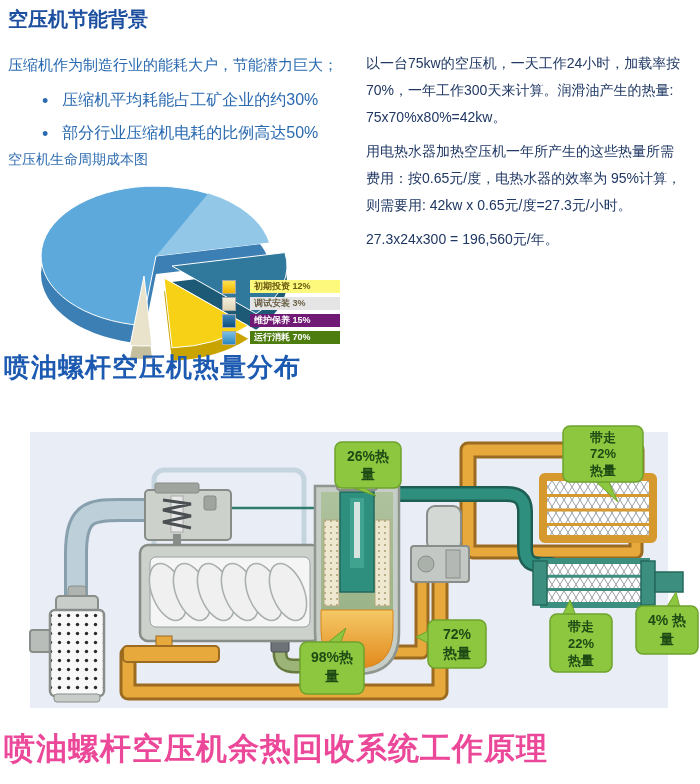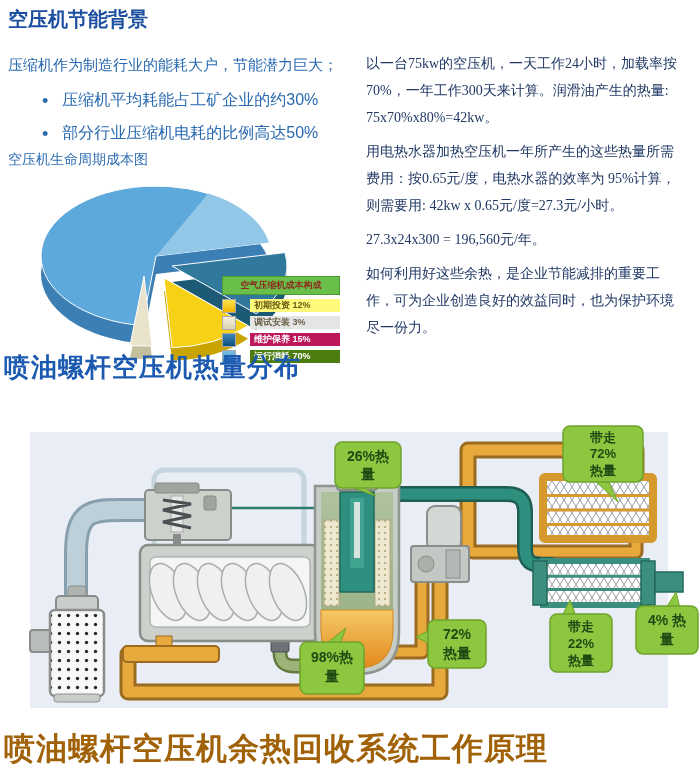--- a/index.html
+++ b/index.html
@@ -7,36 +7,36 @@
     width:700px;height:784px;position:relative;background:#ffffff;overflow:hidden;
     font-family:"Liberation Sans","DejaVu Sans",sans-serif;
   }
   .abs{position:absolute;}
   .h1{left:8px;top:6px;font-size:20px;font-weight:700;color:#1d4fa0;}
   .intro{left:8px;top:56px;font-size:15px;color:#2a6ab0;width:350px;}
   .bullet-row{left:42px;font-size:16px;color:#2a6ab0;display:flex;align-items:center;gap:14px;}
   .bullet-dot{font-size:18px;line-height:1;}
   .caption{left:8px;top:151px;font-size:14px;color:#2e6cb0;}
   .h2{left:4px;top:350px;font-size:26px;font-weight:700;color:#1b5ab0;letter-spacing:1px;}
-  .h3{left:4px;top:728px;font-size:31px;font-weight:700;color:#a16207;letter-spacing:1px;white-space:nowrap;}
+  .h3{left:4px;top:728px;font-size:31px;font-weight:700;color:#ec4899;letter-spacing:1px;white-space:nowrap;}
   .rightcol{left:366px;top:50px;width:333px;color:#203864;font-size:14px;line-height:27px;}
-  .rightcol p{margin:0 16px 7px 0;font-family:Liberation Serif, serif;}
+  .rightcol p{margin:0 16px 7px 0;}
   
   .legend{left:222px;top:276px;width:118px;}
   .legend-title{background:#6abf4b;border:1px solid #4e9a33;color:#8a2f1f;font-size:9px;font-weight:700;text-align:center;padding:2px 0;}
   .lrow{display:flex;align-items:center;gap:14px;margin-top:4px;height:13px;}
   .sw{width:12px;height:12px;border:1px solid #a8a8a8;flex:0 0 auto;}
   .sw1{background:linear-gradient(180deg,#ffe34d,#f0b400);}
   .sw2{background:linear-gradient(180deg,#f5efdc,#ddd4b4);}
   .sw3{background:linear-gradient(180deg,#3f85b8,#0d4f80);}
   .sw4{background:linear-gradient(180deg,#7cc0e4,#2a87c0);}
   .lbar{height:13px;font-size:9px;font-weight:700;line-height:13px;padding-left:4px;white-space:nowrap;overflow:hidden;}
   .lb1{background:#fcf97c;color:#6b5a10;width:100%;}
   .lb2{background:#e5e5e5;color:#6a6046;width:100%;}
-  .lb3{background:#be185d;color:#ffffff;width:96%;}
+  .lb3{background:#701a75;color:#ffffff;width:96%;}
   .lb4{background:#4d7c0f;color:#ffffff;width:88%;}
   .bubble-text{font-weight:700;fill:#1e4a14;text-anchor:middle;font-family:"Liberation Sans","DejaVu Sans",sans-serif;}
 </style>
 </head>
 <body>
 
 <div class="abs h1">空压机节能背景</div>
 <div class="abs intro">压缩机作为制造行业的能耗大户，节能潜力巨大；</div>
 
 <div class="abs bullet-row" style="top:90px;">
@@ -47,21 +47,20 @@
   <span class="bullet-dot">•</span>
   <span>部分行业压缩机电耗的比例高达50%</span>
 </div>
 
 <div class="abs caption">空压机生命周期成本图</div>
 
 <div class="abs rightcol">
   <p>以一台75kw的空压机，一天工作24小时，加载率按70%，一年工作300天来计算。润滑油产生的热量: 75x70%x80%=42kw。</p>
   <p>用电热水器加热空压机一年所产生的这些热量所需费用：按0.65元/度，电热水器的效率为 95%计算，则需要用: 42kw x 0.65元/度=27.3元/小时。</p>
   <p>27.3x24x300 = 196,560元/年。</p>
-  <p>如何利用好这些余热，是企业节能减排的重要工作，可为企业创造良好的效益同时，也为保护环境尽一份力。</p>
 </div>
 
 <svg class="abs" style="left:16px;top:174px;" width="336" height="190" viewBox="0 0 336 190">
 
   <g>
     <path d="M 140,82 L 126,151.5 A 115,70 0 1 1 252.9,68.6 Z" transform="translate(0,18)" fill="#3b7fb4"></path>
     <path d="M 156,92 L 268.9,78.6 A 115,70 0 0 1 240.1,139.7 Z" transform="translate(0,16)" fill="#1d5a76"></path>
     <path d="M 128,102 L 136,171.8 A 115,70 0 0 1 114,171.5 Z" transform="translate(0,13)" fill="#c6bf9e"></path>
     <path d="M 148,104 L 232.1,151.7 A 115,70 0 0 1 156,173.8 Z" transform="translate(0,13)" fill="#c9a300"></path>
   </g>
@@ -69,21 +68,20 @@
   <g stroke="#ffffff" stroke-width="1">
     <path d="M 140,82 L 126,151.5 A 115,70 0 1 1 252.9,68.6 Z" fill="#5ea9dc"></path>
     <path d="M 140,82 L 192.2,19.6 A 115,70 0 0 1 252.9,68.6 Z" fill="#93c7e8" stroke="none"></path>
     <path d="M 156,92 L 268.9,78.6 A 115,70 0 0 1 240.1,139.7 Z" fill="#30799c"></path>
     <path d="M 128,102 L 136,171.8 A 115,70 0 0 1 114,171.5 Z" fill="#e9e3cb"></path>
     <path d="M 148,104 L 232.1,151.7 A 115,70 0 0 1 156,173.8 Z" fill="#f6d116"></path>
   </g>
 </svg>
 
 <div class="abs legend">
-  <div class="legend-title">空气压缩机成本构成</div>
   <div class="lrow">
     <span class="sw sw1"></span>
     <span class="lbar lb1">初期投资 12%</span>
   </div>
   <div class="lrow">
     <span class="sw sw2"></span>
     <span class="lbar lb2">调试安装 3%</span>
   </div>
   <div class="lrow">
     <span class="sw sw3"></span>

